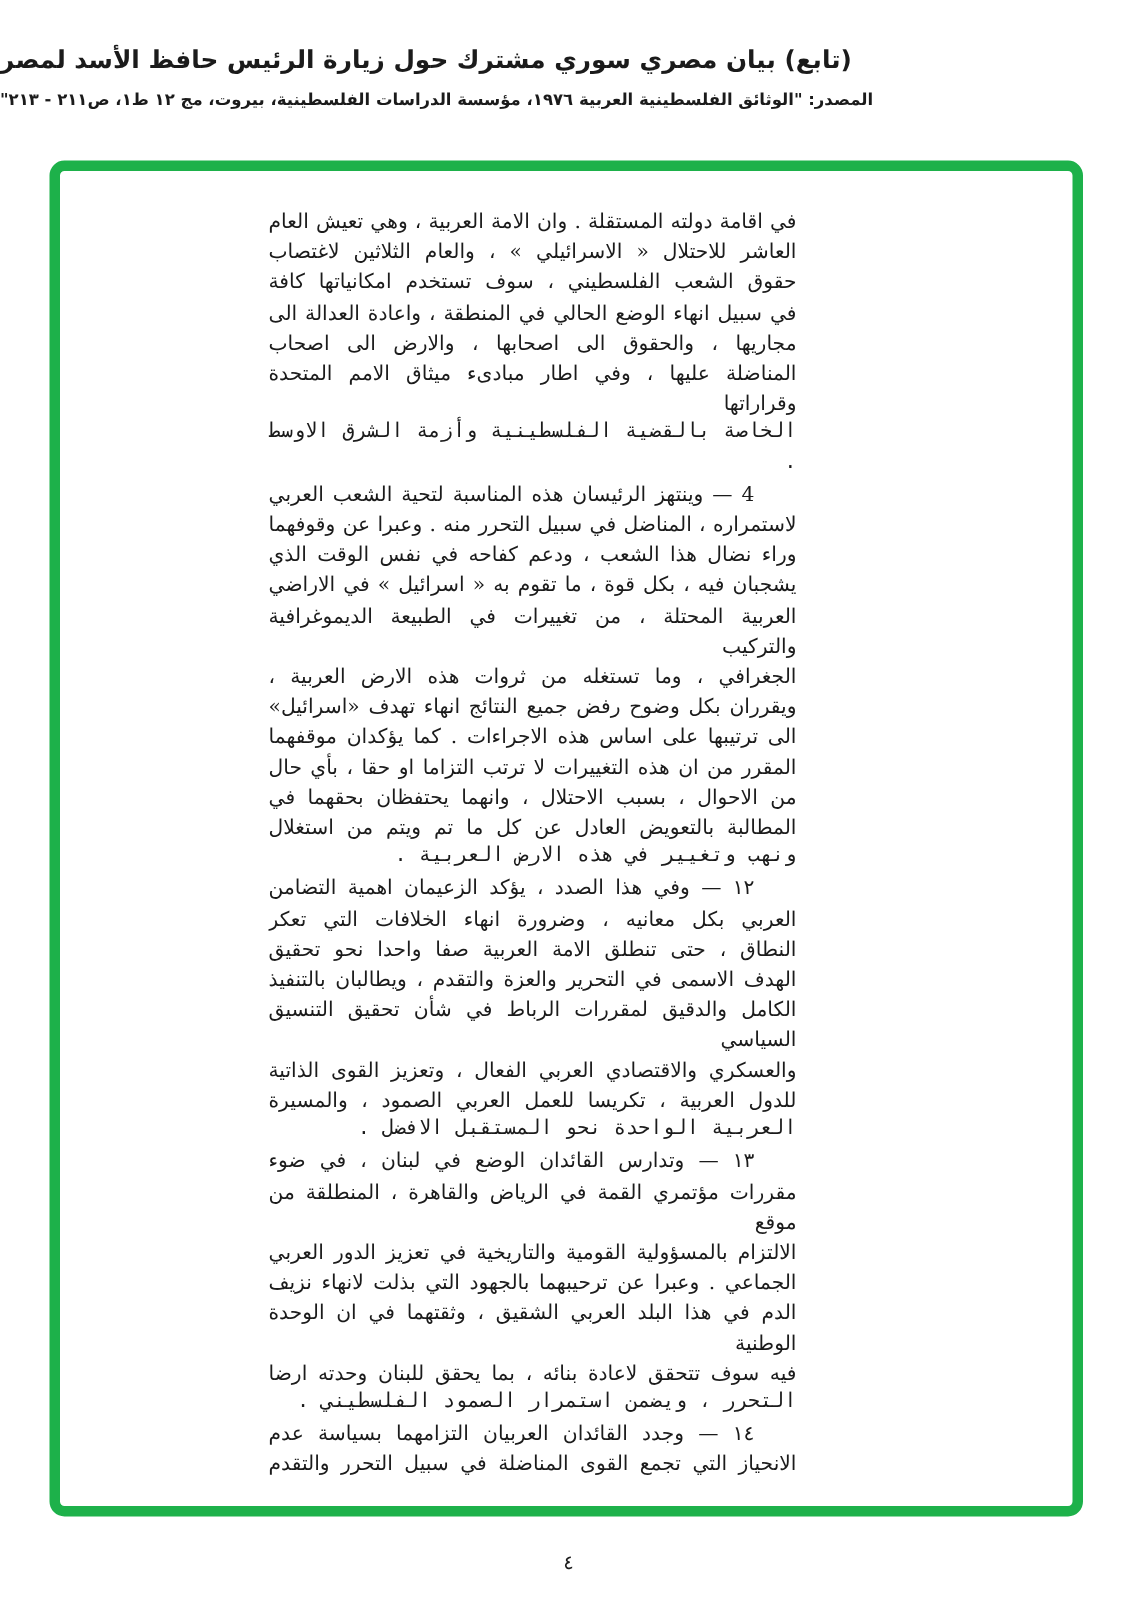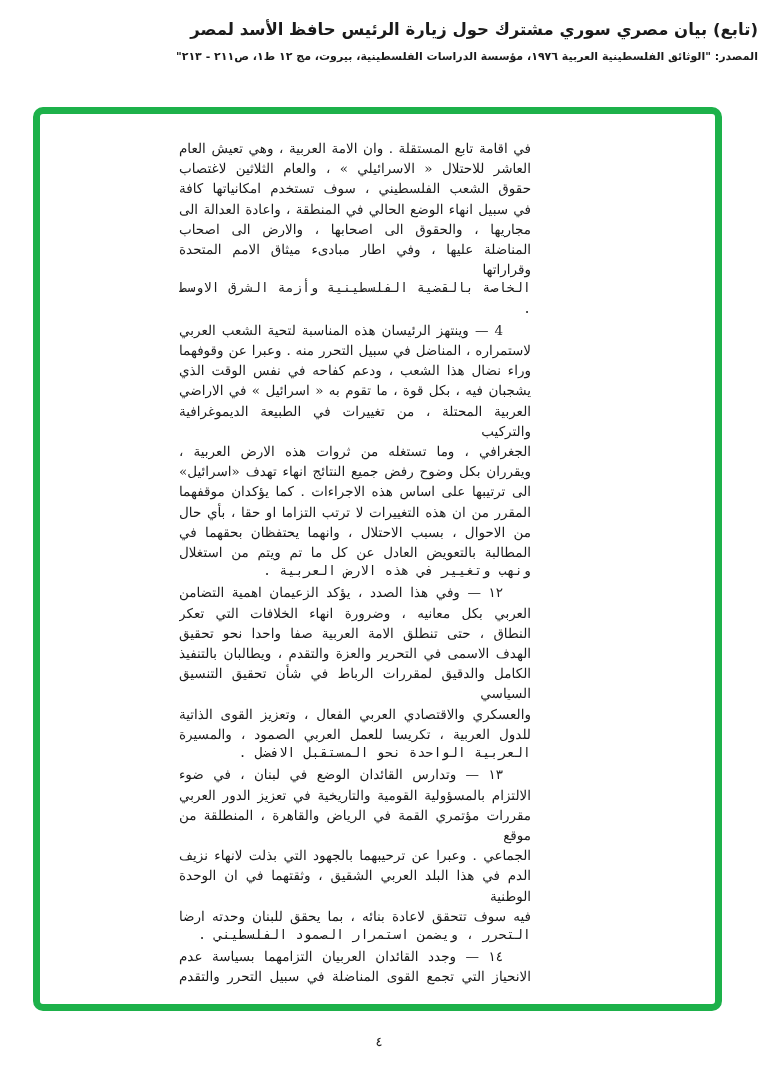--- a/index.html
+++ b/index.html
@@ -11,24 +11,24 @@
     position: relative;
     width: 758px;
     height: 1078px;
     background: #ffffff;
     overflow: hidden;
     font-family: "DejaVu Serif", serif;
     color: #1b1b1b;
   }
   .doc-header {
     position: absolute;
-    top: 18px;
+    top: 28px;
     left: 0;
     right: 0;
-    text-align: right;
+    text-align: left;
     direction: rtl;
   }
   .doc-title {
     margin: 0;
     font-family: "DejaVu Sans", sans-serif;
     font-weight: bold;
     font-size: 16.5px;
     line-height: 24px;
     white-space: nowrap;
   }
@@ -93,21 +93,21 @@
 <div class="page" style="color: rgb(27, 27, 27);">
 
   <header class="doc-header">
     <h1 class="doc-title">(تابع) بيان مصري سوري مشترك حول زيارة الرئيس حافظ الأسد لمصر</h1>
     <div class="doc-source">المصدر: "الوثائق الفلسطينية العربية ١٩٧٦، مؤسسة الدراسات الفلسطينية، بيروت، مج ١٢ ط١، ص٢١١ - ٢١٣"</div>
   </header>
 
   <div class="green-box" style="border-color: rgb(29, 177, 74);">
     <div class="doc-body">
         <div class="para">
-          <div class="line">في اقامة تابع المستقلة . وان الامة العربية ، وهي تعيش العام</div>
+          <div class="line">في اقامة دولته المستقلة . وان الامة العربية ، وهي تعيش العام</div>
           <div class="line">العاشر للاحتلال « الاسرائيلي » ، والعام الثلاثين لاغتصاب</div>
           <div class="line">حقوق الشعب الفلسطيني ، سوف تستخدم امكانياتها كافة</div>
           <div class="line">في سبيل انهاء الوضع الحالي في المنطقة ، واعادة العدالة الى</div>
           <div class="line">مجاريها ، والحقوق الى اصحابها ، والارض الى اصحاب</div>
           <div class="line">المناضلة عليها ، وفي اطار مبادىء ميثاق الامم المتحدة وقراراتها</div>
           <div class="line para-last">الخاصة بالقضية الفلسطينية وأزمة الشرق الاوسط .</div>
         </div>
         <div class="para">
           <div class="line indent-first">4 — وينتهز الرئيسان هذه المناسبة لتحية الشعب العربي</div>
           <div class="line">لاستمراره ، المناضل في سبيل التحرر منه . وعبرا عن وقوفهما</div>
@@ -127,22 +127,22 @@
           <div class="line">العربي بكل معانيه ، وضرورة انهاء الخلافات التي تعكر</div>
           <div class="line">النطاق ، حتى تنطلق الامة العربية صفا واحدا نحو تحقيق</div>
           <div class="line">الهدف الاسمى في التحرير والعزة والتقدم ، ويطالبان بالتنفيذ</div>
           <div class="line">الكامل والدقيق لمقررات الرباط في شأن تحقيق التنسيق السياسي</div>
           <div class="line">والعسكري والاقتصادي العربي الفعال ، وتعزيز القوى الذاتية</div>
           <div class="line">للدول العربية ، تكريسا للعمل العربي الصمود ، والمسيرة</div>
           <div class="line para-last">العربية الواحدة نحو المستقبل الافضل .</div>
         </div>
         <div class="para">
           <div class="line indent-first">١٣ — وتدارس القائدان الوضع في لبنان ، في ضوء</div>
+          <div class="line">مقررات مؤتمري القمة في الرياض والقاهرة ، المنطلقة من موقع</div>
           <div class="line">الالتزام بالمسؤولية القومية والتاريخية في تعزيز الدور العربي</div>
-          <div class="line">مقررات مؤتمري القمة في الرياض والقاهرة ، المنطلقة من موقع</div>
           <div class="line">الجماعي . وعبرا عن ترحيبهما بالجهود التي بذلت لانهاء نزيف</div>
           <div class="line">الدم في هذا البلد العربي الشقيق ، وثقتهما في ان الوحدة الوطنية</div>
           <div class="line">فيه سوف تتحقق لاعادة بنائه ، بما يحقق للبنان وحدته ارضا</div>
           <div class="line para-last">التحرر ، ويضمن استمرار الصمود الفلسطيني .</div>
         </div>
         <div class="para">
           <div class="line indent-first">١٤ — وجدد القائدان العربيان التزامهما بسياسة عدم</div>
           <div class="line">الانحياز التي تجمع القوى المناضلة في سبيل التحرر والتقدم</div>
           <div class="line">ورفض السيطرة ومناطق النفوذ . ووجه الرئيسان التحية الى</div>
         </div>

